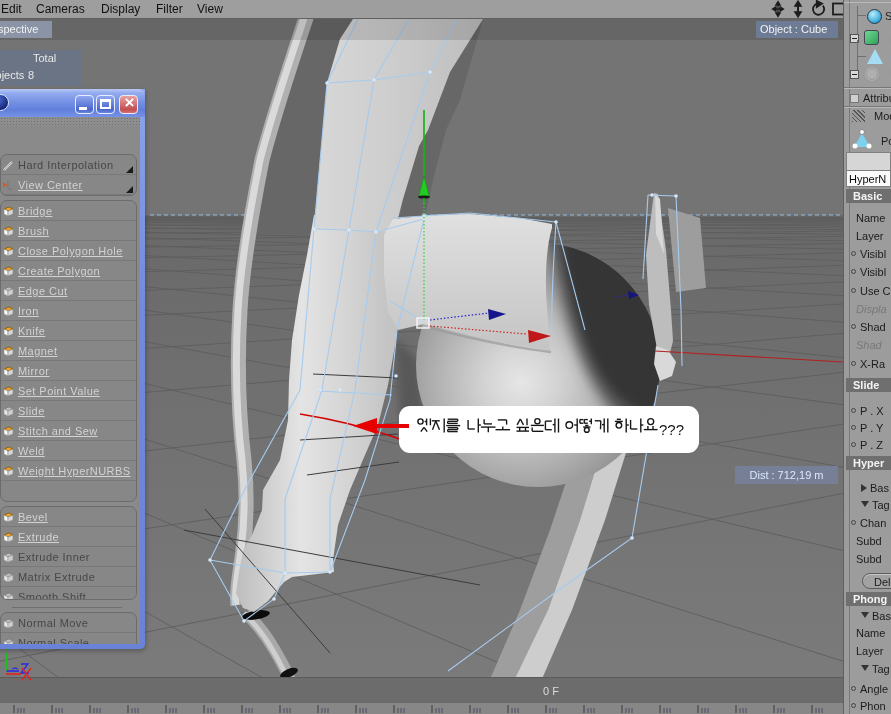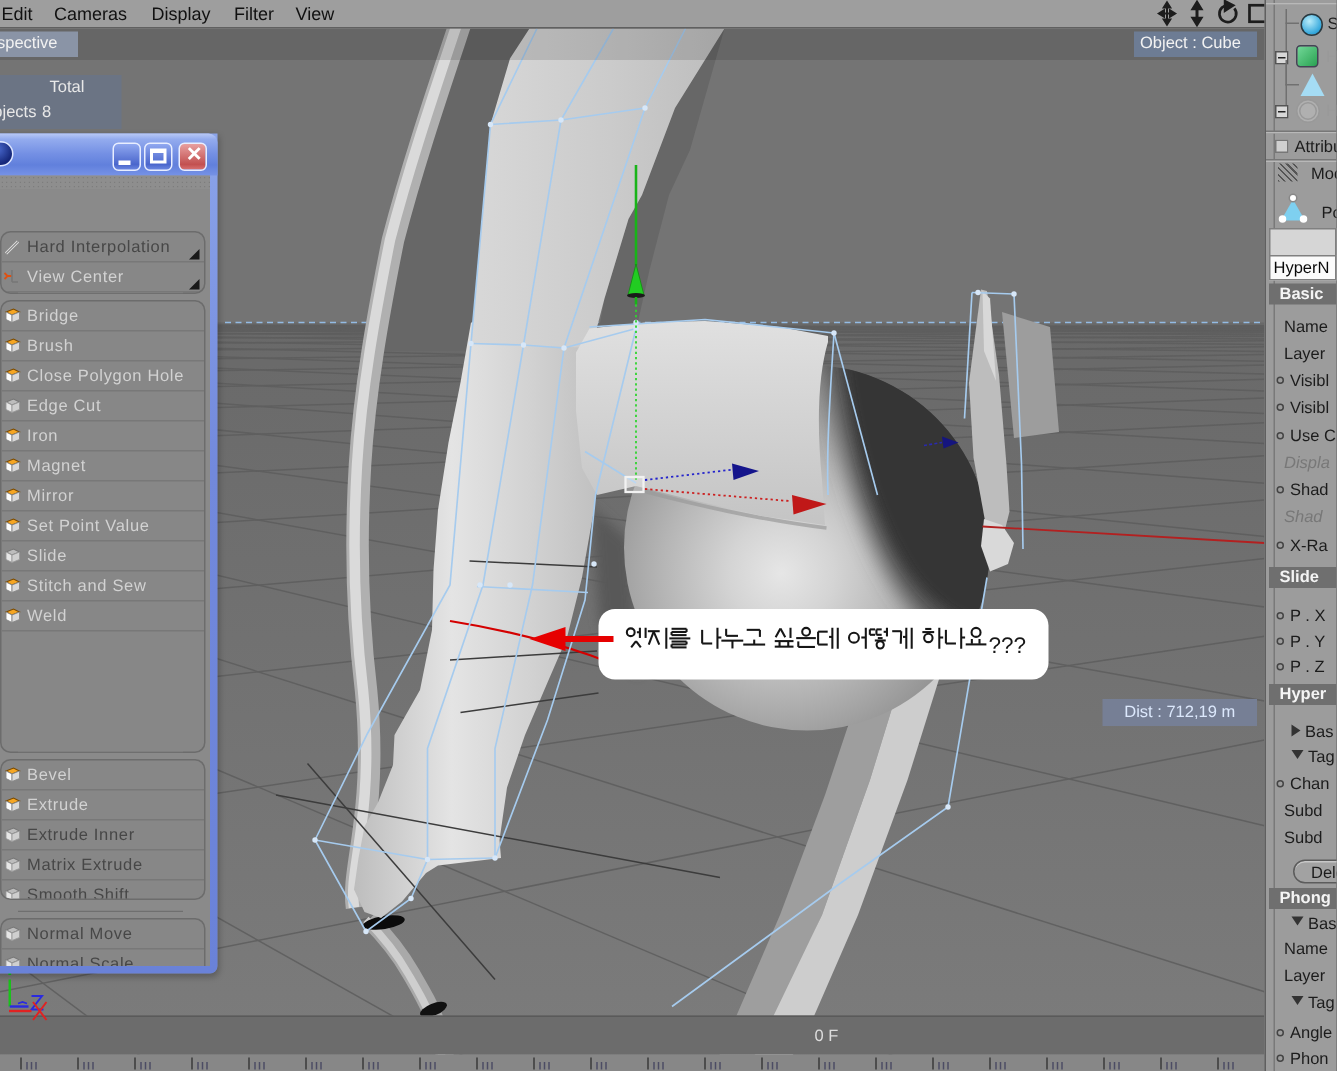--- a/index.html
+++ b/index.html
@@ -35,21 +35,21 @@
 #phatch { position:absolute; left:0; top:0; width:140px; height:9px; background:#8e8e8e;
   background-image:radial-gradient(#6e6e6e 22%, transparent 24%); background-size:3px 3px; }
 #pbody { position:absolute; left:0; top:9px; width:140px; height:518px;margin-top:28px; }
 .pgroup { position:absolute; left:0px; width:137px; border:1px solid #6c6c6c; border-radius:7px;
   background:#878787; overflow:hidden; }
 .psep { position:absolute; left:12px; width:110px; height:1px; background:#a8a8a8; border-bottom:1px solid #6f6f6f; }
 .pitem { position:relative; height:20px; line-height:20px; font-size:11px;
   box-shadow:inset 0 -1px rgba(108,108,108,0.55); }
 .picon { position:absolute; left:1px; top:3px; width:13px; height:13px; }
 .plab { position:absolute; left:17px; top:0; white-space:nowrap; letter-spacing:0.45px; }
-.plab.en { color:#d2d2d2; }
+.plab.en { color:#d2d2d2;text-decoration:underline; }
 .plab.dis { color:#474747; }
 .subtri { position:absolute; right:3px; bottom:2px; width:0; height:0;
   border-left:7px solid transparent; border-bottom:7px solid #1a1a1a; }
 
 
 #rightpanel { position:absolute; left:843px; top:0; width:48px; height:714px; background:#9c9c9c;
   border-left:1px solid #5f5f5f; font-size:11px; color:#1c1c1c; }
 #rightpanel:before { content:""; position:absolute; left:5px; top:0; width:1px; height:714px; background:#797979; }
 .arow { position:absolute; left:16px; height:15px; line-height:15px; white-space:nowrap; }
 .arow.ind { left:12px;text-align:center; }
@@ -567,40 +567,56 @@
 <div class="pitem">
               <span class="picon"><svg width="13" height="13" viewBox="0 0 13 13">
                   <polygon points="2,4 7,2 11,4 6,6" fill="#f5a623" stroke="#7a4a00" stroke-width="0.7"></polygon>
                   <polygon points="2,4 6,6 6,11 2,9" fill="#fdfdfd" stroke="#888" stroke-width="0.6"></polygon>
                   <polygon points="6,6 11,4 11,9 6,11" fill="#d8d8d8" stroke="#888" stroke-width="0.6"></polygon>
                 </svg></span>
               <span class="plab en">Close Polygon Hole</span>
             </div>
 <div class="pitem">
               <span class="picon"><svg width="13" height="13" viewBox="0 0 13 13">
+                  <polygon points="2,4 7,2 11,4 6,6" fill="#f5a623" stroke="#7a4a00" stroke-width="0.7"></polygon>
+                  <polygon points="2,4 6,6 6,11 2,9" fill="#fdfdfd" stroke="#888" stroke-width="0.6"></polygon>
+                  <polygon points="6,6 11,4 11,9 6,11" fill="#d8d8d8" stroke="#888" stroke-width="0.6"></polygon>
+                </svg></span>
+              <span class="plab en">Create Polygon</span>
+            </div>
+<div class="pitem">
+              <span class="picon"><svg width="13" height="13" viewBox="0 0 13 13">
                   <polygon points="2,4 7,2 11,4 6,6" fill="#bdbdbd" stroke="#777" stroke-width="0.7"></polygon>
                   <polygon points="2,4 6,6 6,11 2,9" fill="#e6e6e6" stroke="#999" stroke-width="0.6"></polygon>
                   <polygon points="6,6 11,4 11,9 6,11" fill="#cfcfcf" stroke="#999" stroke-width="0.6"></polygon>
                 </svg></span>
               <span class="plab en">Edge Cut</span>
             </div>
 <div class="pitem">
               <span class="picon"><svg width="13" height="13" viewBox="0 0 13 13">
                   <polygon points="2,4 7,2 11,4 6,6" fill="#f5a623" stroke="#7a4a00" stroke-width="0.7"></polygon>
                   <polygon points="2,4 6,6 6,11 2,9" fill="#fdfdfd" stroke="#888" stroke-width="0.6"></polygon>
                   <polygon points="6,6 11,4 11,9 6,11" fill="#d8d8d8" stroke="#888" stroke-width="0.6"></polygon>
                 </svg></span>
               <span class="plab en">Iron</span>
             </div>
 <div class="pitem">
               <span class="picon"><svg width="13" height="13" viewBox="0 0 13 13">
                   <polygon points="2,4 7,2 11,4 6,6" fill="#f5a623" stroke="#7a4a00" stroke-width="0.7"></polygon>
                   <polygon points="2,4 6,6 6,11 2,9" fill="#fdfdfd" stroke="#888" stroke-width="0.6"></polygon>
                   <polygon points="6,6 11,4 11,9 6,11" fill="#d8d8d8" stroke="#888" stroke-width="0.6"></polygon>
                 </svg></span>
+              <span class="plab en">Knife</span>
+            </div>
+<div class="pitem">
+              <span class="picon"><svg width="13" height="13" viewBox="0 0 13 13">
+                  <polygon points="2,4 7,2 11,4 6,6" fill="#f5a623" stroke="#7a4a00" stroke-width="0.7"></polygon>
+                  <polygon points="2,4 6,6 6,11 2,9" fill="#fdfdfd" stroke="#888" stroke-width="0.6"></polygon>
+                  <polygon points="6,6 11,4 11,9 6,11" fill="#d8d8d8" stroke="#888" stroke-width="0.6"></polygon>
+                </svg></span>
               <span class="plab en">Magnet</span>
             </div>
 <div class="pitem">
               <span class="picon"><svg width="13" height="13" viewBox="0 0 13 13">
                   <polygon points="2,4 7,2 11,4 6,6" fill="#f5a623" stroke="#7a4a00" stroke-width="0.7"></polygon>
                   <polygon points="2,4 6,6 6,11 2,9" fill="#fdfdfd" stroke="#888" stroke-width="0.6"></polygon>
                   <polygon points="6,6 11,4 11,9 6,11" fill="#d8d8d8" stroke="#888" stroke-width="0.6"></polygon>
                 </svg></span>
               <span class="plab en">Mirror</span>
             </div>
@@ -628,20 +644,28 @@
                 </svg></span>
               <span class="plab en">Stitch and Sew</span>
             </div>
 <div class="pitem">
               <span class="picon"><svg width="13" height="13" viewBox="0 0 13 13">
                   <polygon points="2,4 7,2 11,4 6,6" fill="#f5a623" stroke="#7a4a00" stroke-width="0.7"></polygon>
                   <polygon points="2,4 6,6 6,11 2,9" fill="#fdfdfd" stroke="#888" stroke-width="0.6"></polygon>
                   <polygon points="6,6 11,4 11,9 6,11" fill="#d8d8d8" stroke="#888" stroke-width="0.6"></polygon>
                 </svg></span>
               <span class="plab en">Weld</span>
+            </div>
+<div class="pitem">
+              <span class="picon"><svg width="13" height="13" viewBox="0 0 13 13">
+                  <polygon points="2,4 7,2 11,4 6,6" fill="#f5a623" stroke="#7a4a00" stroke-width="0.7"></polygon>
+                  <polygon points="2,4 6,6 6,11 2,9" fill="#fdfdfd" stroke="#888" stroke-width="0.6"></polygon>
+                  <polygon points="6,6 11,4 11,9 6,11" fill="#d8d8d8" stroke="#888" stroke-width="0.6"></polygon>
+                </svg></span>
+              <span class="plab en">Weight HyperNURBS</span>
             </div>
           </div>
 <div class="pgroup" style="top:352px;height:94px">
             <div class="pitem">
               <span class="picon"><svg width="13" height="13" viewBox="0 0 13 13">
                   <polygon points="2,4 7,2 11,4 6,6" fill="#f5a623" stroke="#7a4a00" stroke-width="0.7"></polygon>
                   <polygon points="2,4 6,6 6,11 2,9" fill="#fdfdfd" stroke="#888" stroke-width="0.6"></polygon>
                   <polygon points="6,6 11,4 11,9 6,11" fill="#d8d8d8" stroke="#888" stroke-width="0.6"></polygon>
                 </svg></span>
               <span class="plab en">Bevel</span>

